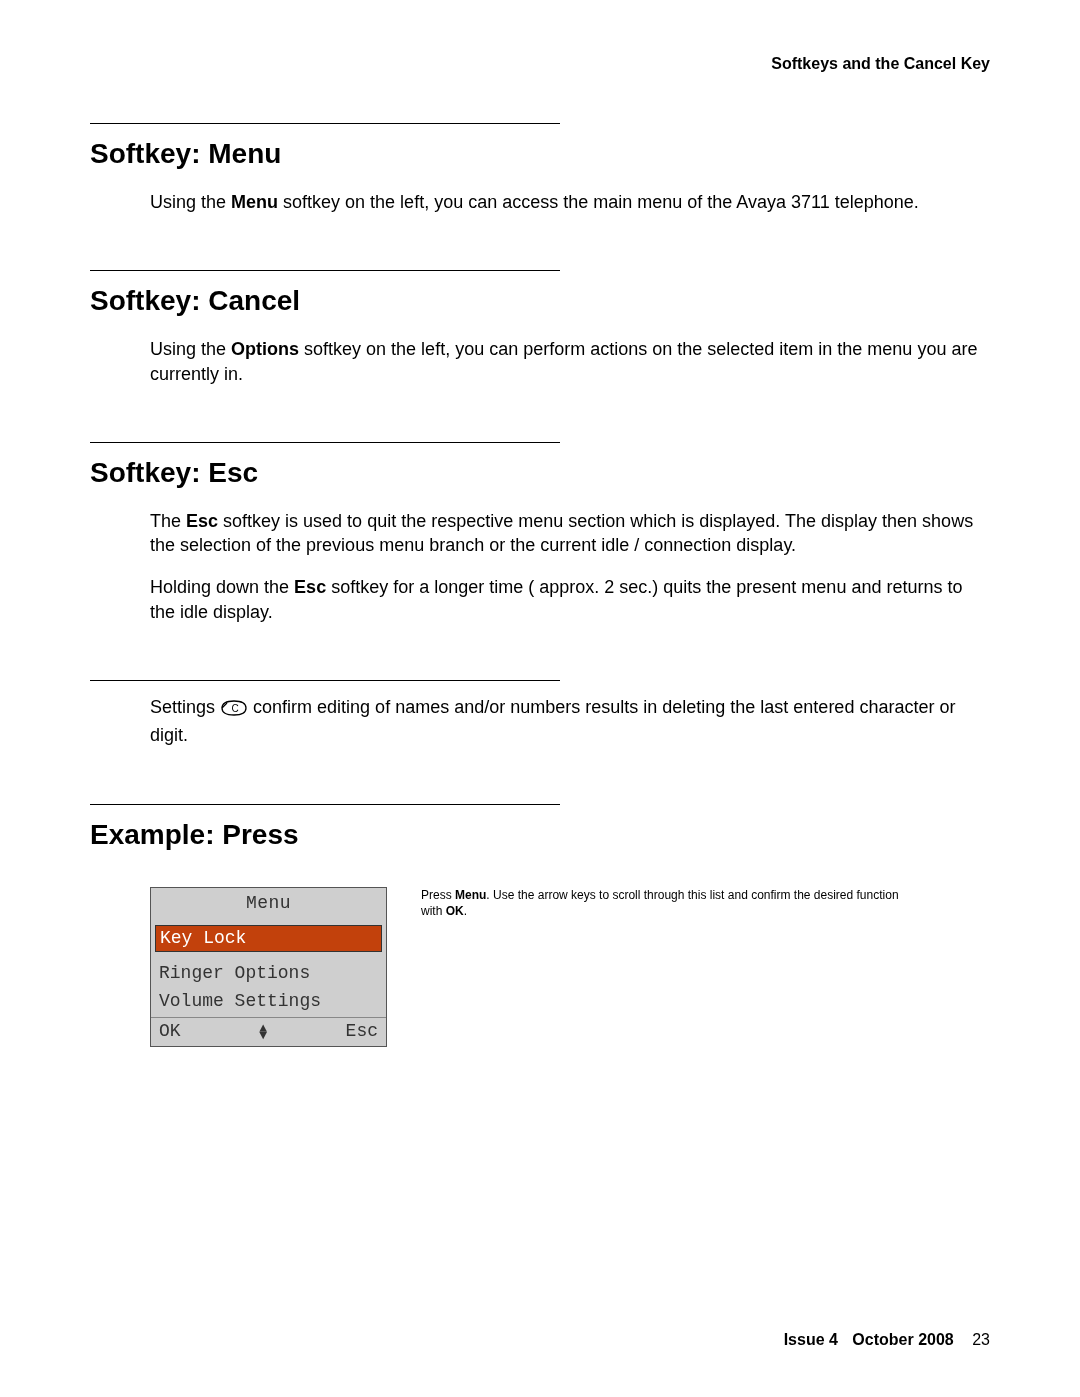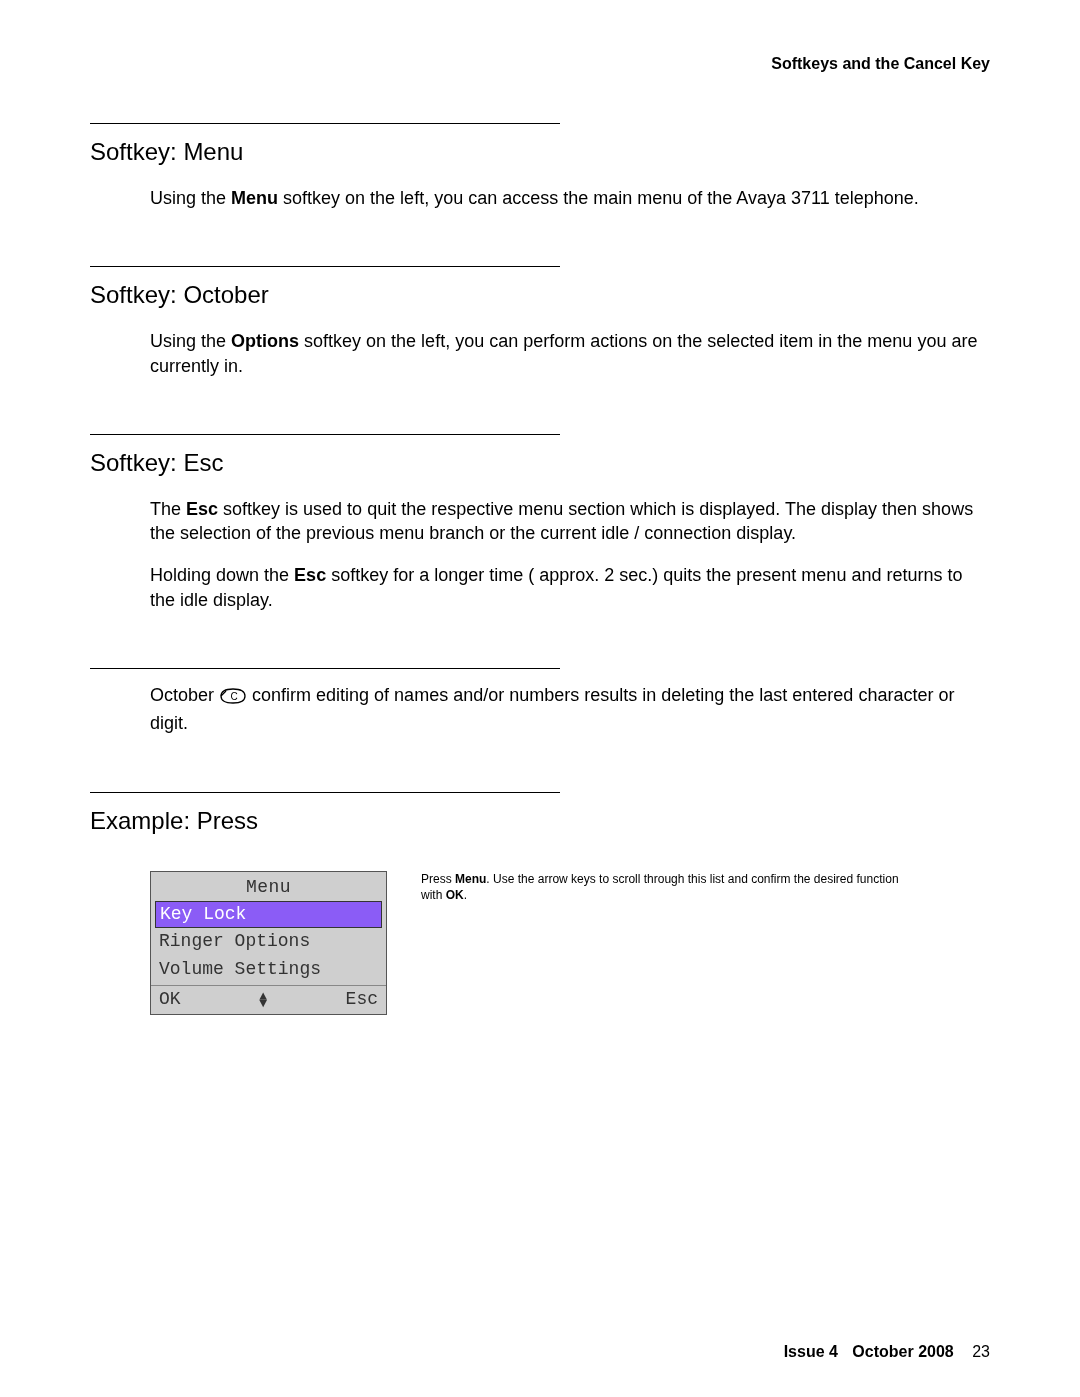--- a/index.html
+++ b/index.html
@@ -24,36 +24,36 @@
     font-size: 16px;
     margin-bottom: 50px;
   }
   .rule {
     border: none;
     border-top: 1px solid #000;
     width: 470px;
     margin: 0 0 14px 0;
   }
   h2.sec {
-    font-size: 24px;
-    font-weight: normal;
+    font-size: 28px;
+    font-weight: bold;
     margin: 0 0 20px 0;
   }
   .body-indent {
     margin-left: 48px;
     font-size: 18px;
     line-height: 1.35;
   }
   .body-indent p { margin: 0 0 18px 12px; }
   .section-gap { height: 38px; }
 
   
   .footer {
     position: absolute;
-    bottom: 36px;
+    bottom: 48px;
     right: 90px;
     font-size: 16px;
   }
   .footer .issue { font-weight: bold; }
   .footer .date { font-weight: bold; margin-left: 10px; }
   .footer .page-num { font-weight: normal; margin-left: 14px; }
 
   
   .example-row {
     display: flex;
@@ -73,24 +73,24 @@
   }
   .ps-title {
     text-align: center;
     padding: 4px 0 2px 0;
     letter-spacing: 0.5px;
   }
   .ps-row {
     padding: 2px 8px;
   }
   .ps-row.selected {
-    background: #8b5cf6;
+    background: #c2410c;
     color: #fff;
     border: 1px solid #333;
-    margin: 0 4px;
+    margin: 8px 4px;
     padding: 1px 4px;
   }
   .ps-softbar {
     display: flex;
     justify-content: space-between;
     align-items: center;
     border-top: 1px solid #888;
     padding: 2px 8px;
     margin-top: 2px;
   }
@@ -124,21 +124,21 @@
   <hr class="rule">
   <h2 class="sec">Softkey: Menu</h2>
   <div class="body-indent">
     <p>
       <span>Using the </span><b>Menu</b><span> softkey on the left, you can access the main menu of the Avaya 3711 telephone.</span>
     </p>
   </div>
   <div class="section-gap"></div>
 
   <hr class="rule">
-  <h2 class="sec">Softkey: October</h2>
+  <h2 class="sec">Softkey: Cancel</h2>
   <div class="body-indent">
     <p>
       <span>Using the </span><b>Options</b><span> softkey on the left, you can perform actions on the selected item in the menu you are currently in.</span>
     </p>
   </div>
   <div class="section-gap"></div>
 
   <hr class="rule">
   <h2 class="sec">Softkey: Esc</h2>
   <div class="body-indent">
@@ -147,21 +147,21 @@
     </p>
     <p>
       <span>Holding down the </span><b>Esc</b><span> softkey for a longer time ( approx. 2 sec.) quits the present menu and returns to the idle display.</span>
     </p>
   </div>
   <div class="section-gap"></div>
 
   <hr class="rule">
   <div class="body-indent">
     <p>
-      <span>October </span>
+      <span>Settings </span>
       <span class="cancel-key-icon">
         <svg width="28" height="18" viewBox="0 0 28 18">
           <path d="M2 9 Q2 2 14 2 Q26 2 26 9 Q26 16 14 16 Q2 16 2 9 Z" fill="none" stroke="#000" stroke-width="1.3"></path>
           <path d="M2 9 L7 4" fill="none" stroke="#000" stroke-width="1.3"></path>
           <text x="15" y="13" font-size="10" font-family="Arial" text-anchor="middle" fill="#000">C</text>
         </svg>
       </span>
       <span> confirm editing of names and/or numbers results in deleting the last entered character or digit.</span>
     </p>
   </div>

